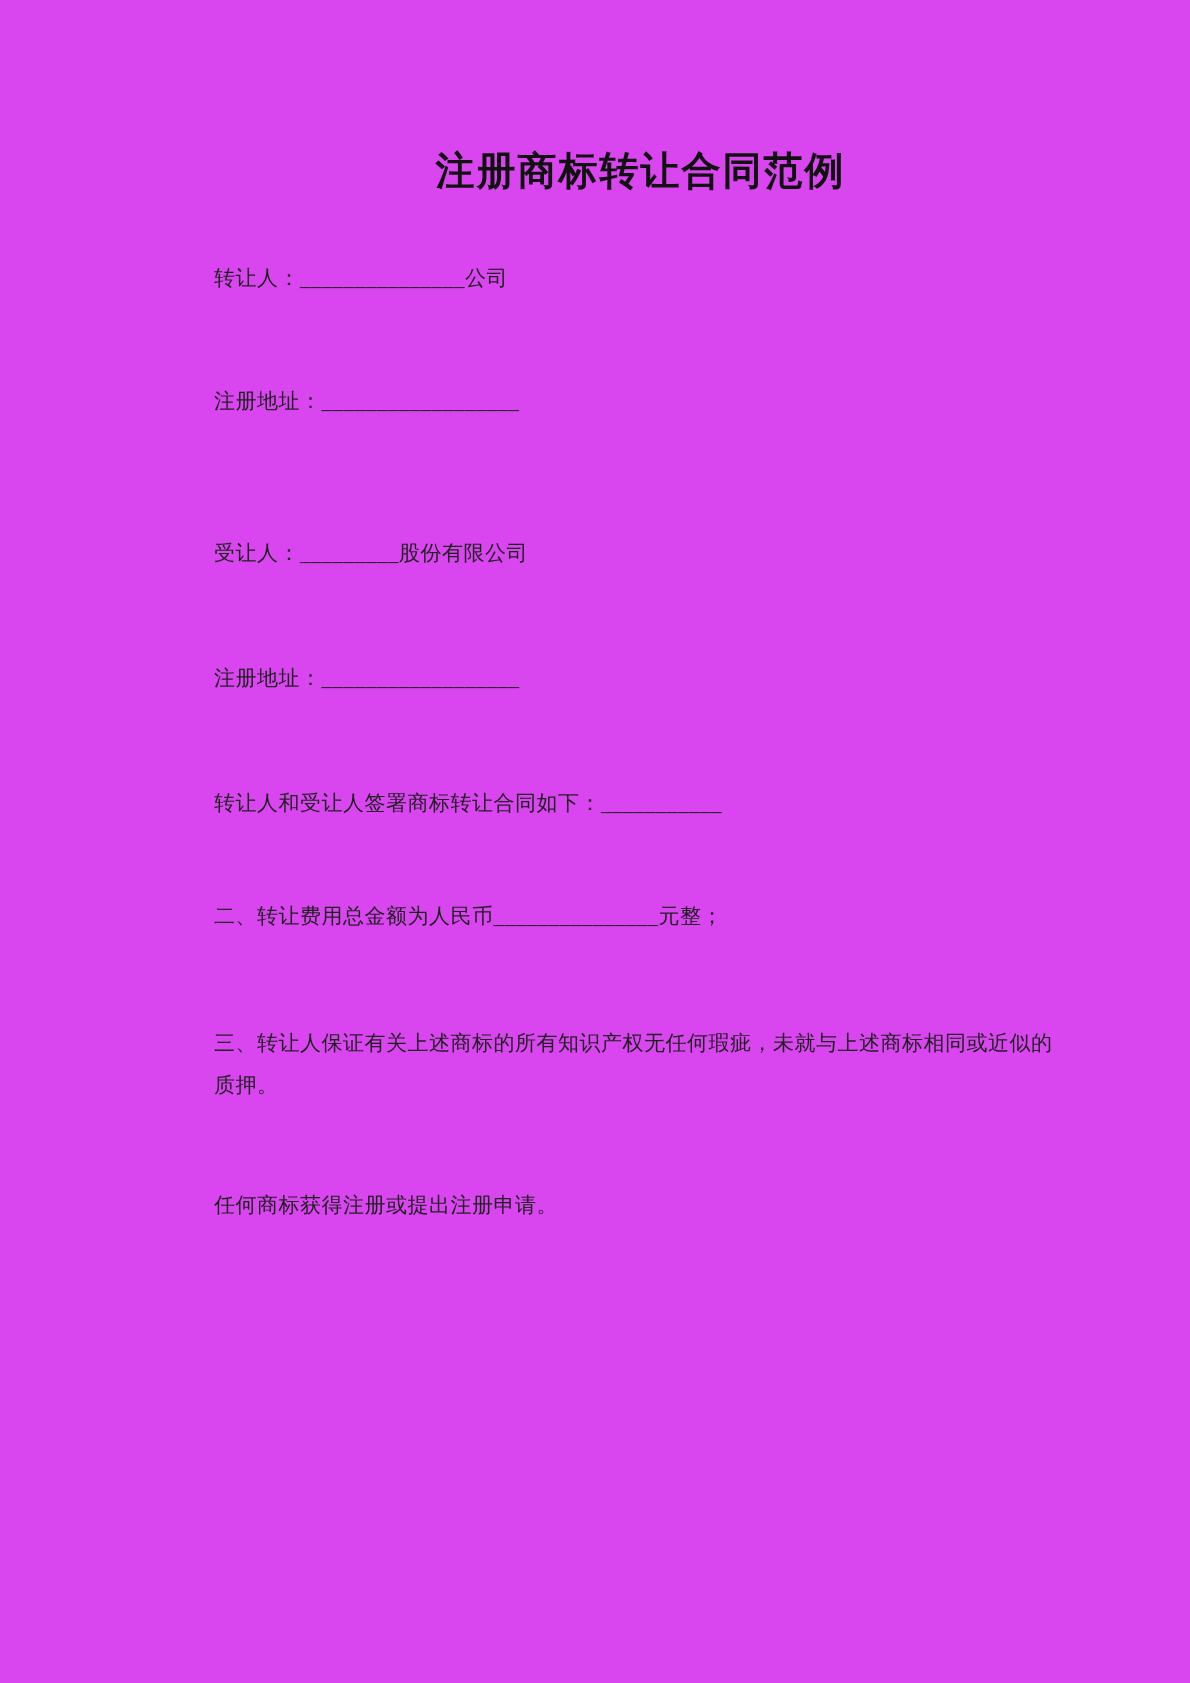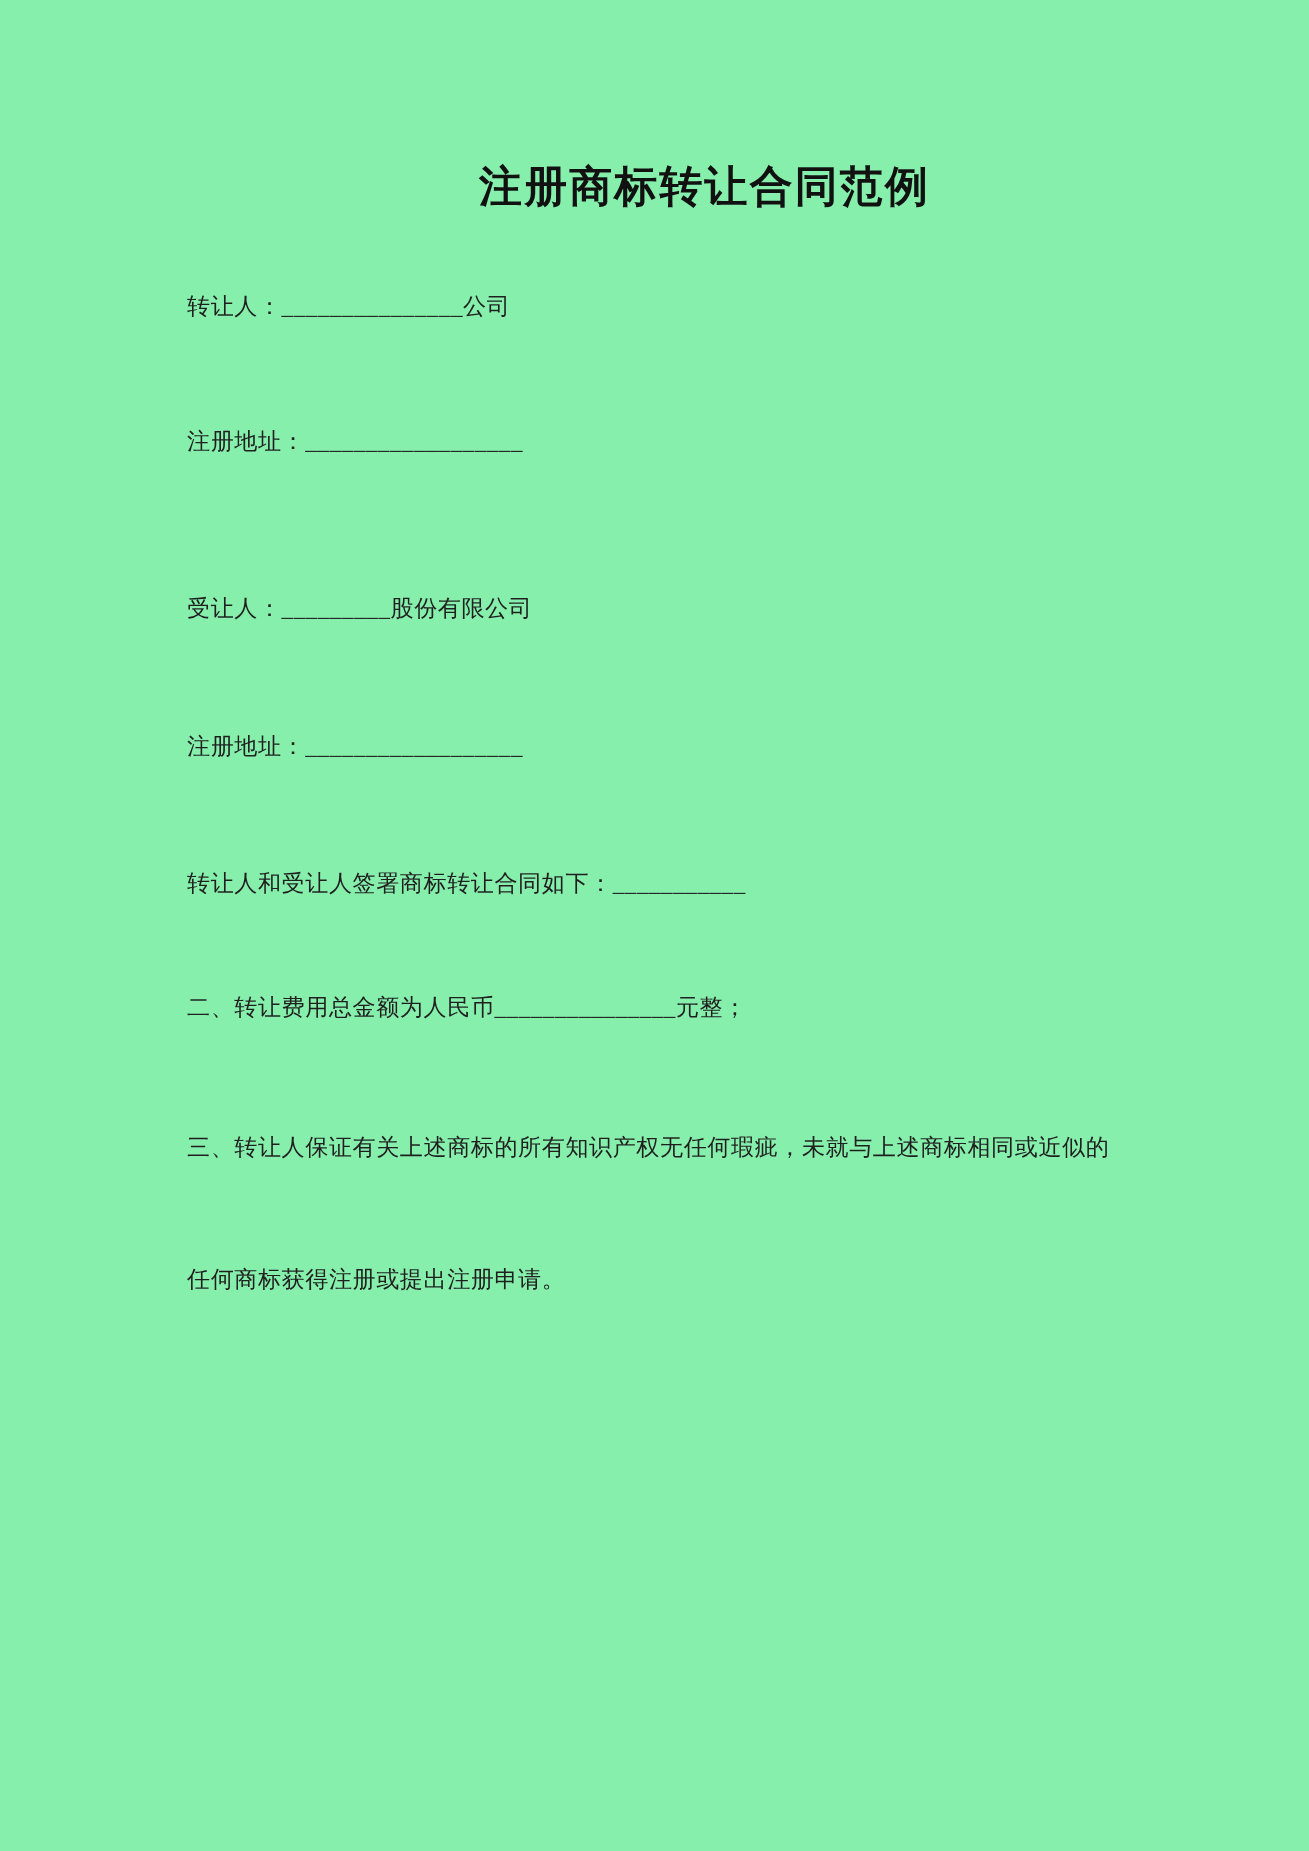--- a/index.html
+++ b/index.html
@@ -5,21 +5,21 @@
   html, body {
     margin: 0;
     padding: 0;
     background: #ffffff;
   }
   .page {
     position: relative;
     width: 1190px;
     height: 1683px;
     margin: 0 auto;
-    background: #86efac;
+    background: #d946ef;
     color: #1f1f1f;
     font-family: "Liberation Serif", "DejaVu Serif", serif;
     overflow: hidden;
     box-sizing: border-box;
     padding: 0 79px 0 170px;
   }
   .doc-title {
     margin: 148px 0 0 0;
     text-align: center;
     font-size: 39px;
@@ -28,21 +28,21 @@
     letter-spacing: 2px;
     color: #111111;
   }
   .para {
     font-size: 21px;
     line-height: 35px;
     margin: 0;
     letter-spacing: 0.5px;
     word-break: break-all;
   }
-  .para .line { white-space: pre-wrap; }
+  .para .line { white-space: pre-wrap; margin-left: 44px; }
   .p-transferor        { margin-top: 66px; }
   .p-transferor-addr   { margin-top: 88px; }
   .p-transferee        { margin-top: 117px; }
   .p-transferee-addr   { margin-top: 90px; }
   .p-signing           { margin-top: 90px; }
   .p-clause1           { margin-top: 88px; }
   .p-clause2           { margin-top: 77px; line-height: 36px; }
   .p-clause3           { margin-top: 88px; line-height: 42px; }
   .p-clause4           { margin-top: 78px; line-height: 42px; }
 </style>
@@ -73,19 +73,20 @@
     <span class="line">转让人和受让人签署商标转让合同如下：___________</span>
   </p>
 
 
   <p class="para p-clause2">
     <span class="line">二、转让费用总金额为人民币_______________元整；</span>
   </p>
 
   <p class="para p-clause3">
     <span class="line" style="display:block">三、转让人保证有关上述商标的所有知识产权无任何瑕疵，未就与上述商标相同或近似的</span>
+    <span class="line" style="display:block">质押。</span>
   </p>
 
   <p class="para p-clause4">
     <span class="line" style="display:block">任何商标获得注册或提出注册申请。</span>
   </p>
 
 </div>
 
 </body></html>

